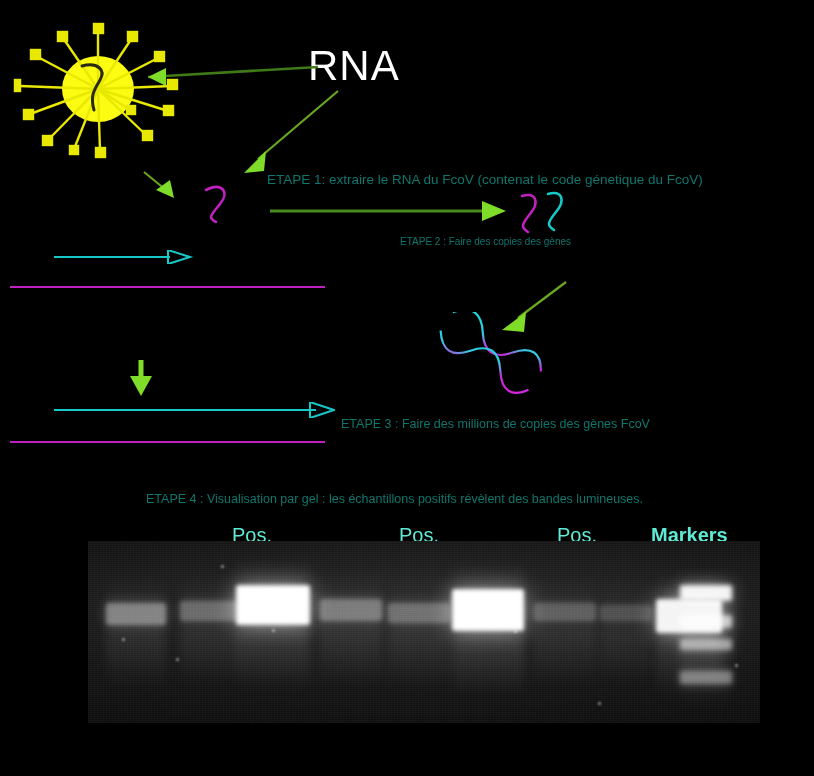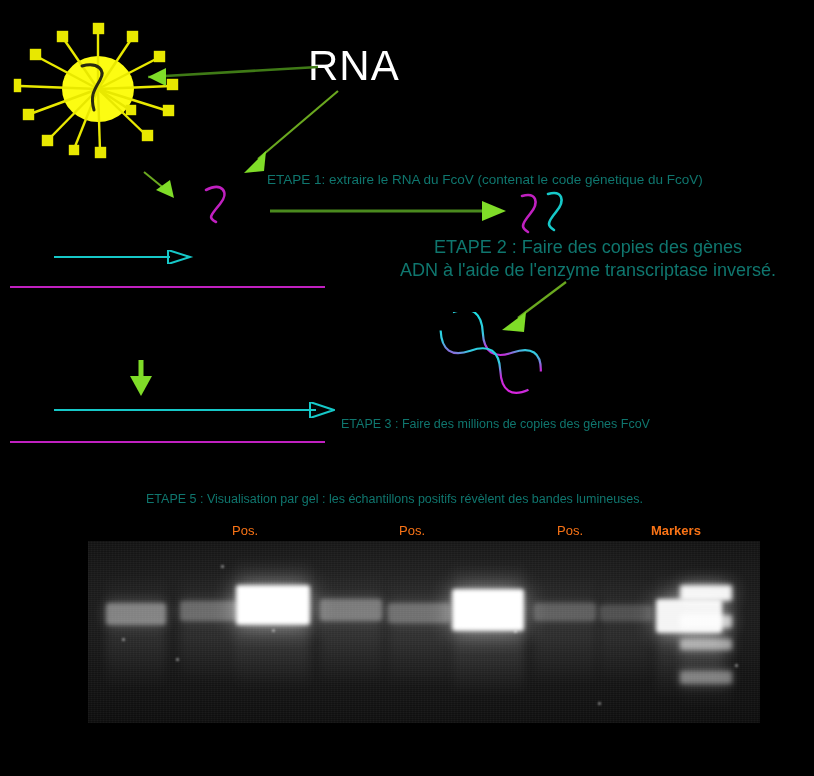--- a/index.html
+++ b/index.html
@@ -7,26 +7,26 @@
        font-family:"Liberation Sans",sans-serif;color:#fff;}
   #stage{position:relative;width:716px;height:776px;background:#000;padding-left:16px;}
   .abs{position:absolute;}
   .txt{color:#0f766e;white-space:nowrap;line-height:1.25;}
 
   
   #rna-title{left:308px;top:40px;font-size:42px;letter-spacing:1px;color:#fff;}
 
   
   #etape1-text{left:267px;top:172px;font-size:13.5px;}
-  #etape2-text{left:400px;top:236px;font-size:18px;text-align:center;}
+  #etape2-text{left:400px;top:236px;font-size:10px;text-align:center;}
   #etape3-text{left:341px;top:417px;font-size:12.5px;text-align:right;}
   #etape4-text{left:146px;top:492px;font-size:12.5px;}
 
   
-  .gel-label{font-size:13px;color:#f97316;}
+  .gel-label{font-size:20px;color:#5eead4;}
 
   
   #gel{left:88px;top:541px;width:672px;height:182px;overflow:hidden;
        background:#050505;}
   #gel .noise{position:absolute;inset:0;
       background-image:
         repeating-linear-gradient(0deg,rgba(255,255,255,.030) 0 1px,transparent 1px 2px),
         repeating-linear-gradient(90deg,rgba(255,255,255,.022) 0 1px,transparent 1px 3px);
       opacity:.85;}
   #gel .bg{position:absolute;inset:0;
@@ -122,21 +122,20 @@
     <polygon points="238,11 214,1 214,21" fill="#7fdc28"></polygon>
   </svg>
 
   <svg class="abs" style="left:512px;top:188px" width="58" height="50">
     <path d="M10,8 C24,4 28,14 18,26 C8,38 10,40 16,44" stroke="#c020c0" stroke-width="2.6" fill="none" stroke-linecap="round"></path>
     <path d="M36,6 C50,2 54,12 44,24 C34,36 36,38 42,42" stroke="#16c8c8" stroke-width="2.6" fill="none" stroke-linecap="round"></path>
   </svg>
 
   <div class="abs txt" id="etape2-text">
     <div>ETAPE 2 : Faire des copies des gènes</div>
-    <div>ADN à l'aide de l'enzyme transcriptase inversé.</div>
   </div>
 
   <svg class="abs" style="left:482px;top:278px" width="90" height="62">
     <line x1="84" y1="4" x2="36" y2="40" stroke="#6aa81f" stroke-width="2.2"></line>
     <polygon points="20,52 44,34 42,54" fill="#7fdc28"></polygon>
   </svg>
 
   <svg class="abs" style="left:425px;top:312px" width="118" height="98">
     <defs>
       <linearGradient id="helixgrad" x1="0" y1="0" x2="1" y2="1">
@@ -181,21 +180,21 @@
   <svg class="abs" style="left:50px;top:402px" width="285" height="16">
     <line x1="4" y1="8" x2="266" y2="8" stroke="#16c8c8" stroke-width="2"></line>
     <polygon points="284,8 260,0 260,16" fill="none" stroke="#16c8c8" stroke-width="2"></polygon>
   </svg>
   <div class="abs hline" style="left:10px;top:441px;width:315px;background:#c020c0"></div>
 
   <div class="abs txt" id="etape3-text">
     <div>ETAPE 3 : Faire des millions de copies des gènes FcoV</div>
   </div>
 
-  <div class="abs txt" id="etape4-text">ETAPE 5 : Visualisation par gel : les échantillons positifs révèlent des bandes lumineuses.</div>
+  <div class="abs txt" id="etape4-text">ETAPE 4 : Visualisation par gel : les échantillons positifs révèlent des bandes lumineuses.</div>
 
   <div id="gel-labels">
       <div class="abs txt gel-label" style="left: 232px; top: 523px;">Pos.</div>
       <div class="abs txt gel-label" style="left: 399px; top: 523px;">Pos.</div>
       <div class="abs txt gel-label" style="left: 557px; top: 523px;">Pos.</div>
       <div class="abs txt gel-label" style="left: 651px; top: 523px; font-weight: bold;">Markers</div>
     </div>
 
   <div id="gel" class="abs">
     <div class="bg"></div>

